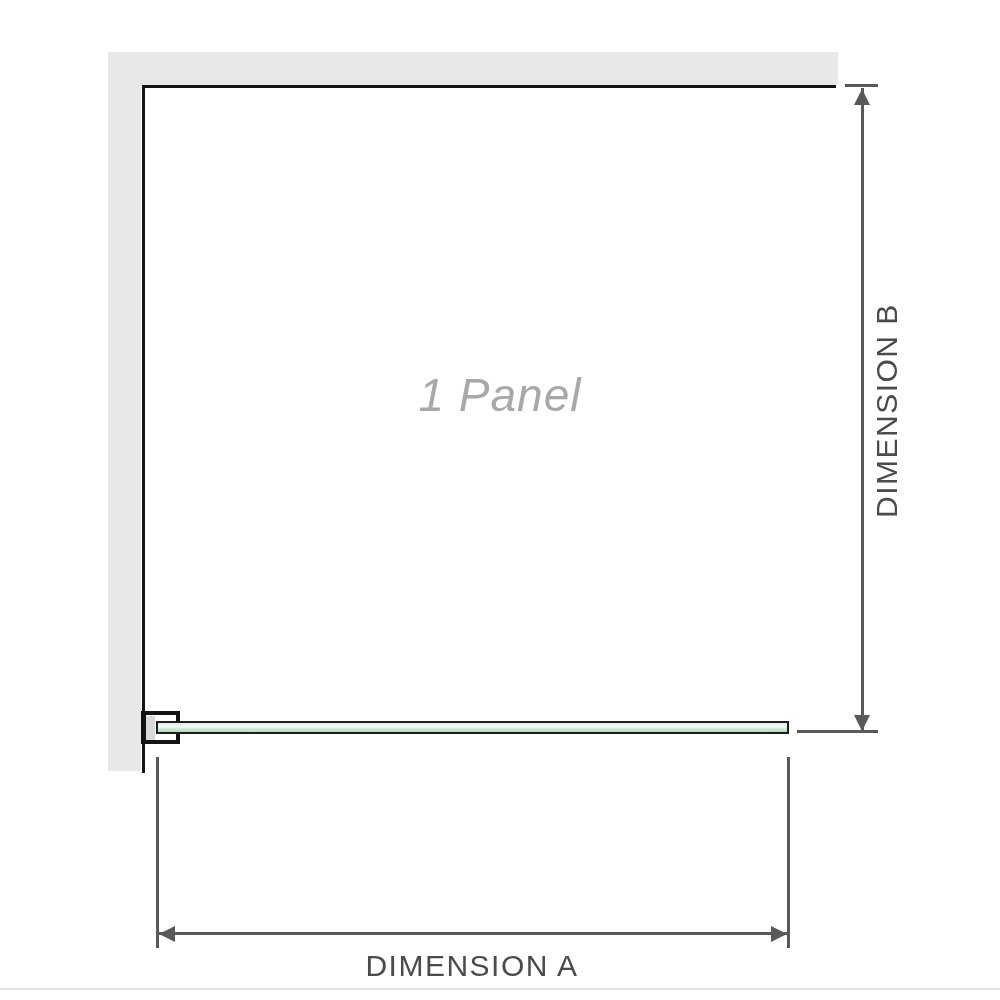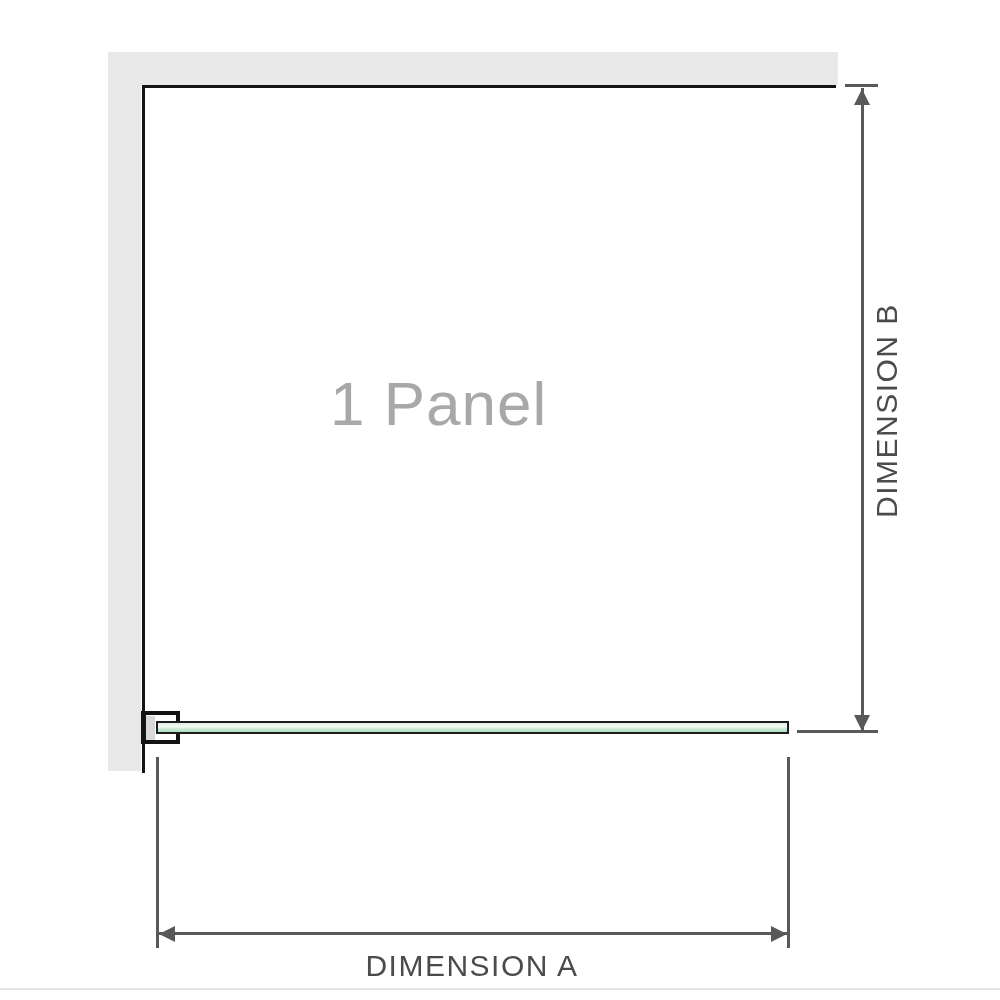--- a/index.html
+++ b/index.html
@@ -19,22 +19,23 @@
   .wall-side { left: 108px; top: 52px; width: 33px;  height: 719px; }
 
   
   .edge { background: var(--outline-black); }
   .edge-top  { left: 142px; top: 85px; width: 694px; height: 3px; }
   .edge-left { left: 142px; top: 85px; width: 3px;  height: 688px; }
 
   
   .panel-label {
     left: 330px; top: 368px; width: 340px;
-    text-align: left;
-    font-size: 62px;
+    text-align: center;
+    font-size: 46px;
+    font-style: italic;
     letter-spacing: 1px;
     color: var(--panel-text-gray);
   }
 
   
   .bracket-bar { background: var(--outline-black); }
   .bracket-top    { left: 141px; top: 711px; width: 39px; height: 4px; }
   .bracket-bottom { left: 141px; top: 740px; width: 39px; height: 4px; }
   .bracket-left   { left: 141px; top: 711px; width: 5px;  height: 33px; }
   .bracket-stub-top    { left: 176px; top: 711px; width: 4px; height: 12px; }

